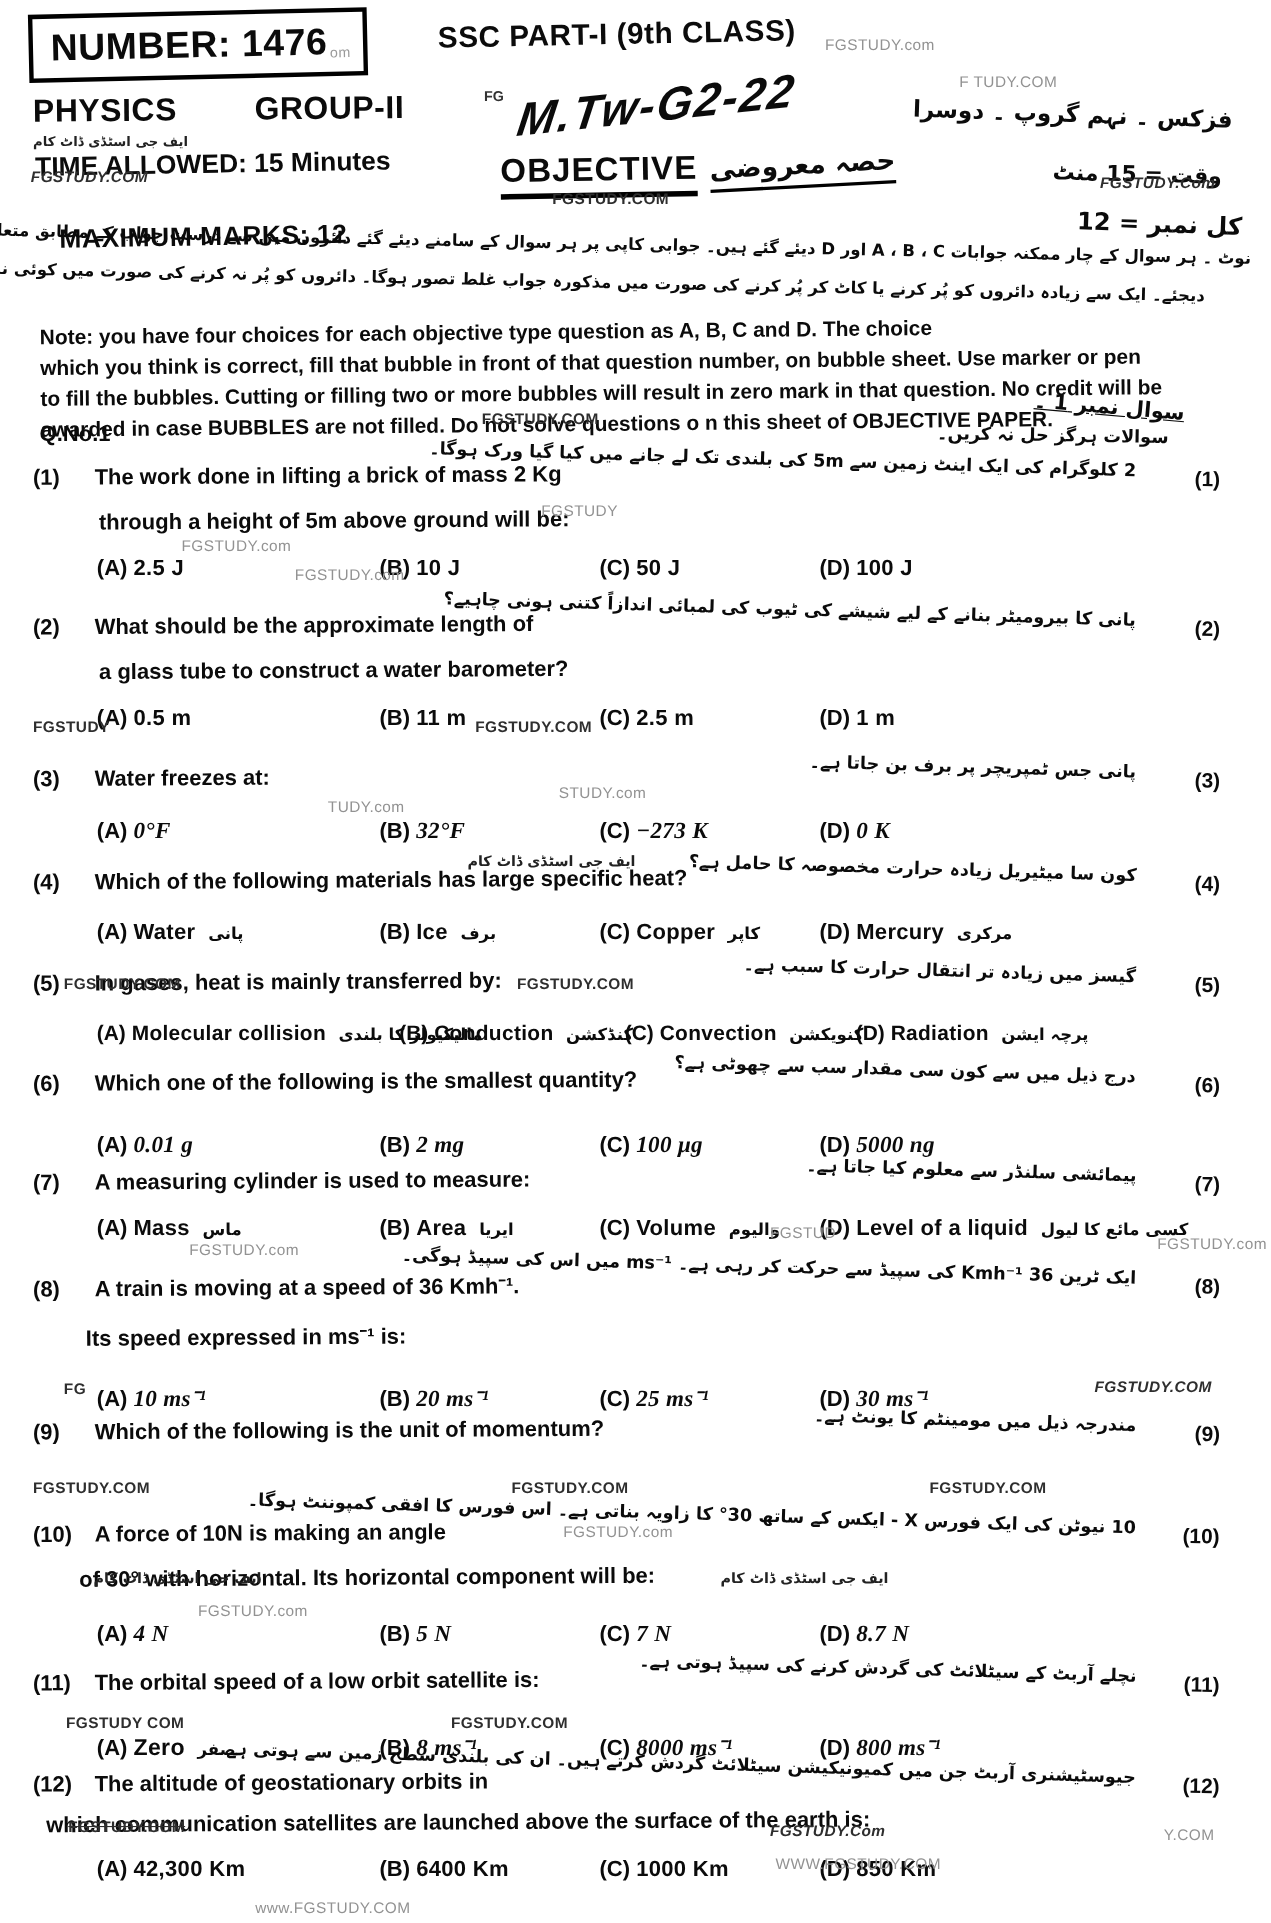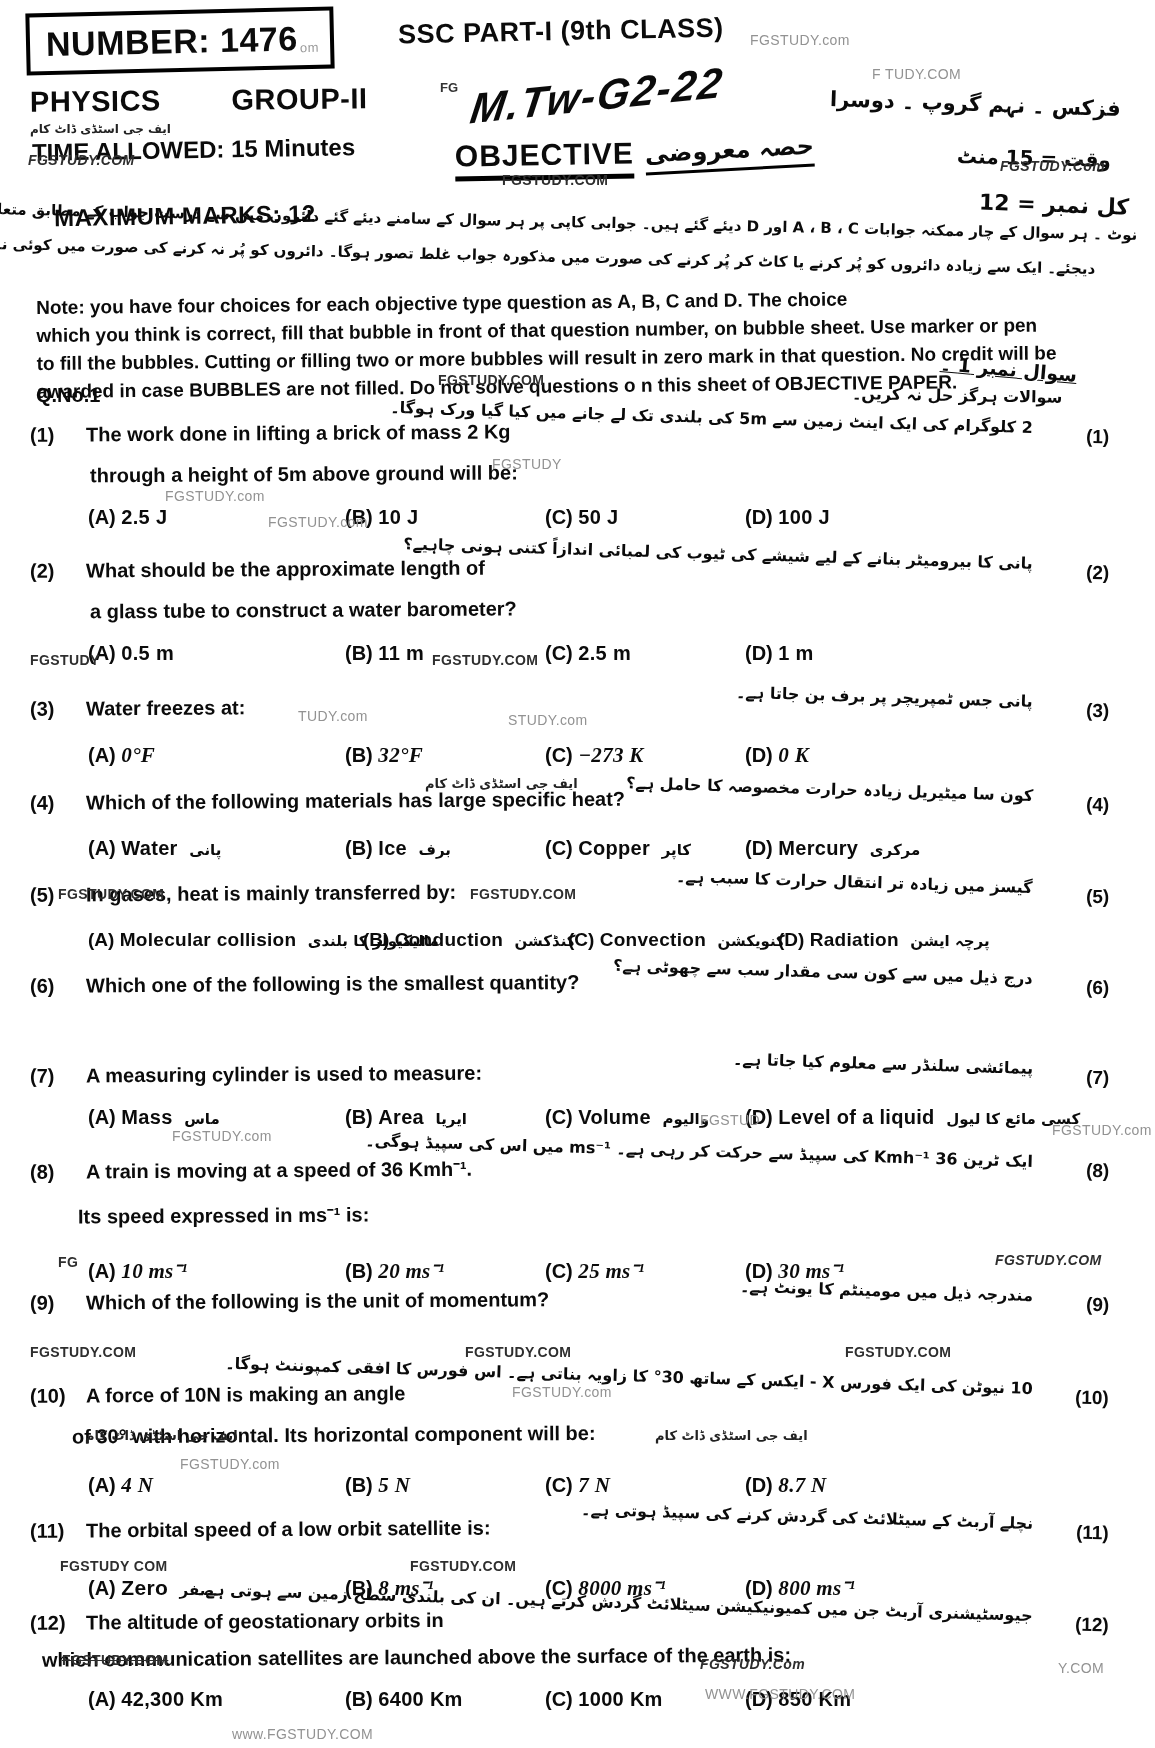--- a/index.html
+++ b/index.html
@@ -168,20 +168,26 @@
       <span class="opt b" style="width:205px"><span class="olabel">(B)</span> <span class="oval">Conduction</span> <span class="o-ur ur">کنڈکشن</span></span>
       <span class="opt c" style="width:210px"><span class="olabel">(C)</span> <span class="oval">Convection</span> <span class="o-ur ur">کنویکشن</span></span>
       <span class="opt d"><span class="olabel">(D)</span> <span class="oval">Radiation</span> <span class="o-ur ur">پرچہ ایشن</span></span>
     </div>
   </div>
 
   <div class="q" style="top:975px">
     <div class="q-en"><span class="q-num">(6)</span><span>Which one of the following is the smallest quantity?</span></div>
     <div class="q-ur ur">درج ذیل میں سے کون سی مقدار سب سے چھوٹی ہے؟</div>
     <div class="q-rnum">(6)</div>
+    <div class="opts math" style="margin-top:30px">
+      <span class="opt a"><span class="olabel">(A)</span> <span class="oval">0.01 g</span></span>
+      <span class="opt b"><span class="olabel">(B)</span> <span class="oval">2 mg</span></span>
+      <span class="opt c"><span class="olabel">(C)</span> <span class="oval">100 μg</span></span>
+      <span class="opt d"><span class="olabel">(D)</span> <span class="oval">5000 ng</span></span>
+    </div>
   </div>
 
   <div class="q" style="top:1065px">
     <div class="q-en"><span class="q-num">(7)</span><span>A measuring cylinder is used to measure:</span></div>
     <div class="q-ur ur">پیمائشی سلنڈر سے معلوم کیا جاتا ہے۔</div>
     <div class="q-rnum">(7)</div>
     <div class="opts" style="margin-top:18px">
       <span class="opt a"><span class="olabel">(A)</span> <span class="oval">Mass</span> <span class="o-ur ur">ماس</span></span>
       <span class="opt b"><span class="olabel">(B)</span> <span class="oval">Area</span> <span class="o-ur ur">ایریا</span></span>
       <span class="opt c"><span class="olabel">(C)</span> <span class="oval">Volume</span> <span class="o-ur ur">والیوم</span></span>
@@ -251,21 +257,21 @@
   <div class="wm d i" style="top:152px;left:28px">FGSTUDY.COM</div>
   <div class="wm d" style="top:172px;left:502px">FGSTUDY.COM</div>
   <div class="wm d i" style="top:158px;left:1000px">FGSTUDY.Com</div>
   <div class="wm d" style="top:372px;left:438px">FGSTUDY.COM</div>
   <div class="wm" style="top:456px;left:492px">FGSTUDY</div>
   <div class="wm" style="top:488px;left:165px">FGSTUDY.com</div>
   <div class="wm" style="top:514px;left:268px">FGSTUDY.com</div>
   <div class="wm d" style="top:652px;left:30px">FGSTUDY</div>
   <div class="wm d" style="top:652px;left:432px">FGSTUDY.COM</div>
   <div class="wm" style="top:712px;left:508px">STUDY.com</div>
-  <div class="wm" style="top:708px;left:298px">TUDY.com</div>
+  <div class="wm" style="top:725px;left:298px">TUDY.com</div>
   <div class="wm u ur" style="top:776px;left:425px">ایف جی اسٹڈی ڈاٹ کام</div>
   <div class="wm d" style="top:886px;left:58px">FGSTUDY.COM</div>
   <div class="wm d" style="top:886px;left:470px">FGSTUDY.COM</div>
   <div class="wm" style="top:1128px;left:172px">FGSTUDY.com</div>
   <div class="wm d i" style="top:1252px;left:995px">FGSTUDY.COM</div>
   <div class="wm d" style="top:1254px;left:58px">FG</div>
   <div class="wm d" style="top:1344px;left:30px">FGSTUDY.COM</div>
   <div class="wm d" style="top:1344px;left:465px">FGSTUDY.COM</div>
   <div class="wm d" style="top:1344px;left:845px">FGSTUDY.COM</div>
   <div class="wm" style="top:1384px;left:512px">FGSTUDY.com</div>

